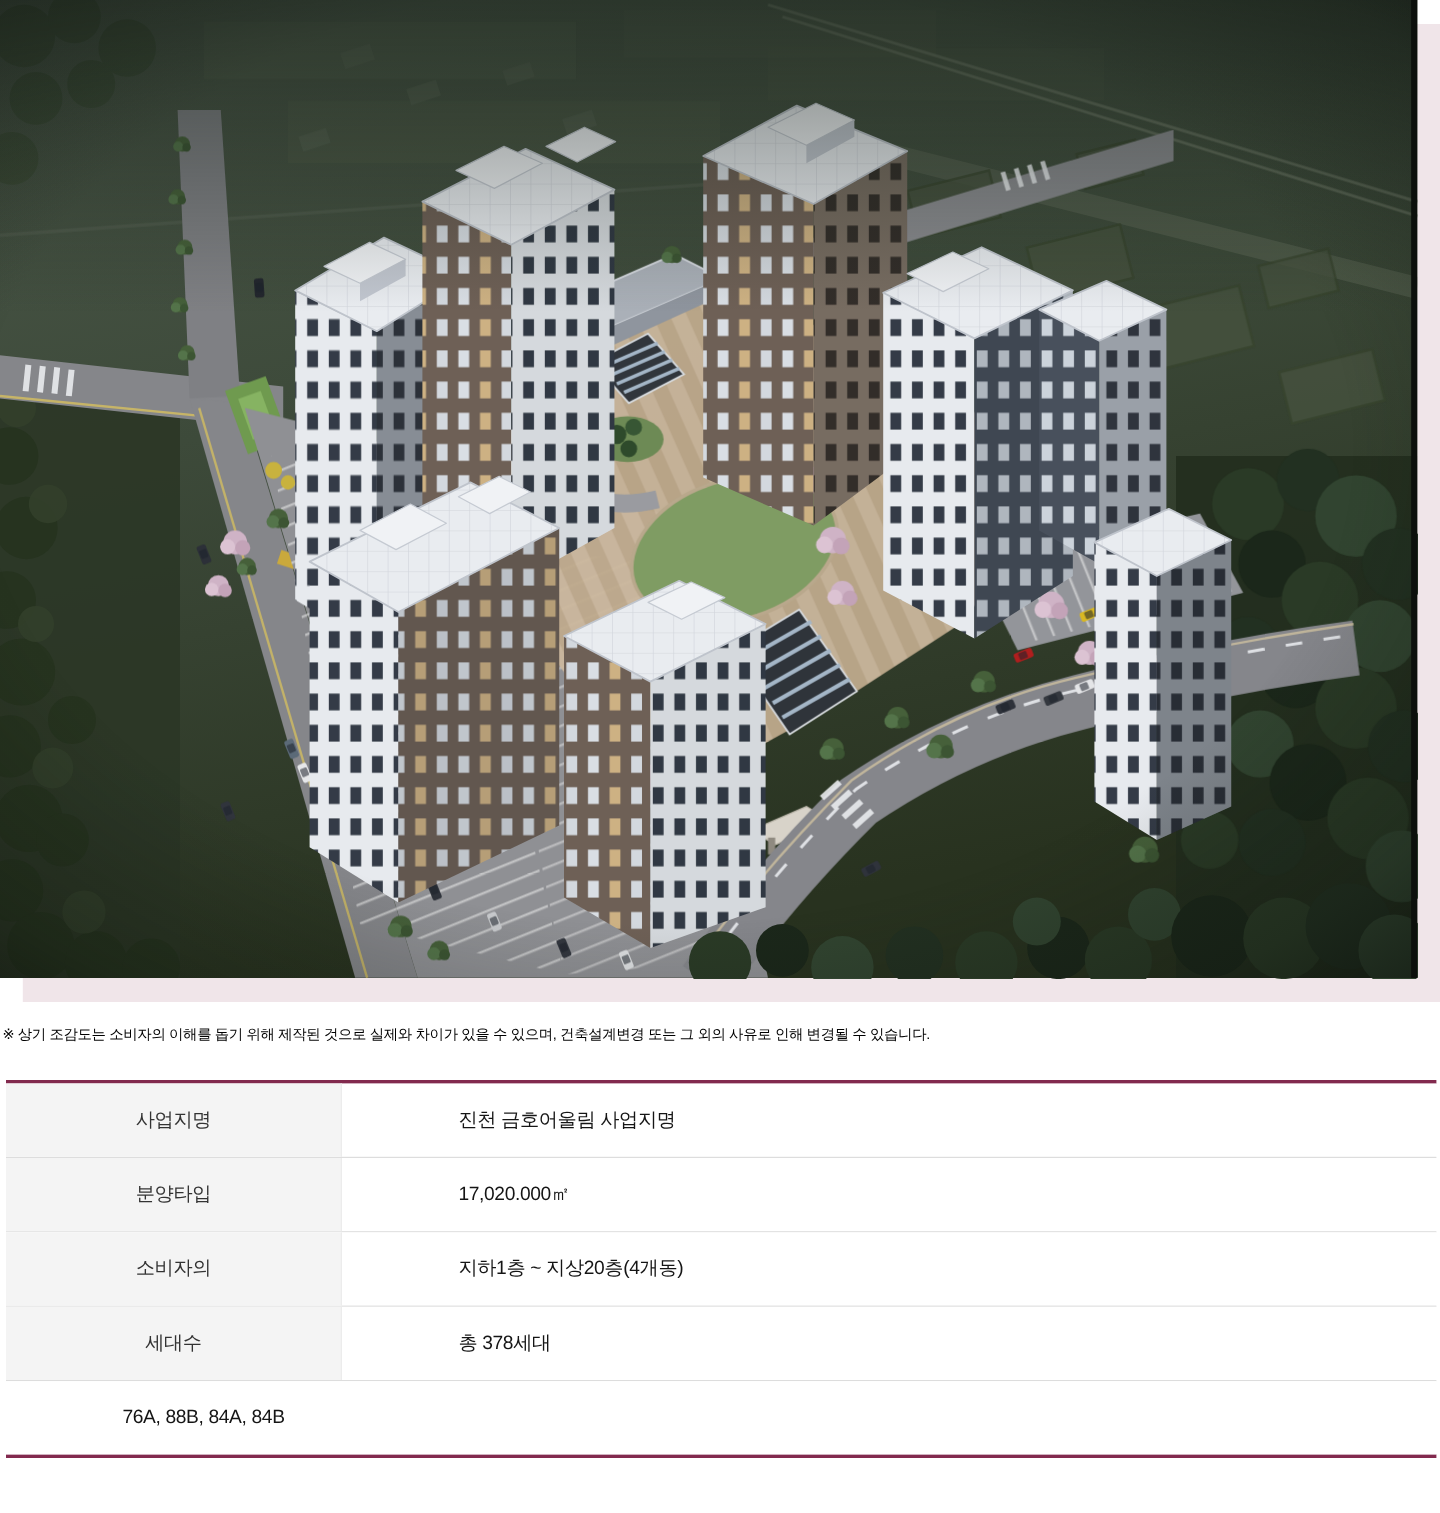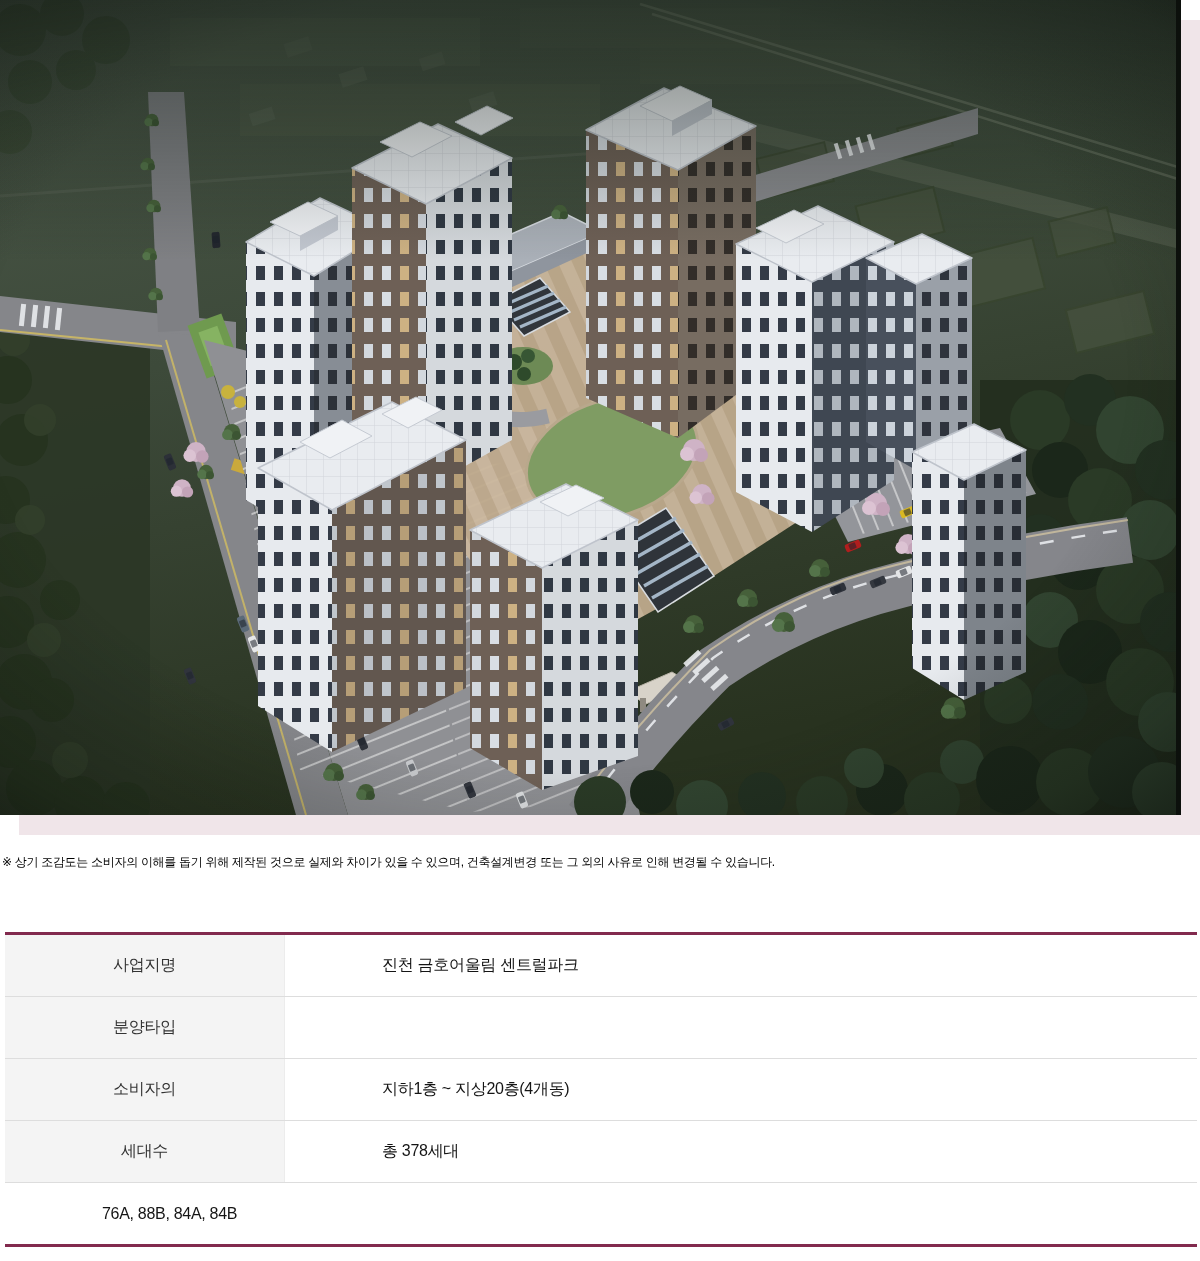--- a/index.html
+++ b/index.html
@@ -17,21 +17,21 @@
   .hero-img svg{display:block;}
 
   
   .disclaimer{
     margin:19px 0 0 2px;font-size:12px;line-height:16px;color:#000000;
     letter-spacing:-0.3px;
   }
 
   
   .info-table{
-    margin:62px 3px 0 5px;
+    margin:30px 3px 0 5px;
     border-top:3px solid #822a4e;
     border-bottom:3px solid #822a4e;
   }
   .info-row{display:flex;height:61px;border-bottom:1px solid #dddddd;background:#fff;}
   .info-row:last-child{border-bottom:none;}
   .cell-label{
     width:280px;flex:0 0 280px;background:#f4f4f4;
     display:flex;align-items:center;justify-content:center;
     font-size:16px;color:#333;letter-spacing:-0.3px;
     border-right:1px solid #ececec;box-sizing:border-box;
@@ -427,24 +427,25 @@
         <rect x="1176" y="0" width="5" height="815" fill="#0c100c"></rect>
       </svg>
     </figure>
   </div>
 
   <p class="disclaimer">※ 상기 조감도는 소비자의 이해를 돕기 위해 제작된 것으로 실제와 차이가 있을 수 있으며, 건축설계변경 또는 그 외의 사유로 인해 변경될 수 있습니다.</p>
 
   <div class="info-table">
     <div class="info-row">
       <div class="cell-label">사업지명</div>
-      <div class="cell-value">진천 금호어울림 센트럴파크</div>
+      <div class="cell-value">진천 금호어울림 사업지명</div>
     </div>
     <div class="info-row">
       <div class="cell-label">분양타입</div>
+      <div class="cell-value">17,020.000㎡</div>
     </div>
     <div class="info-row">
       <div class="cell-label">소비자의</div>
       <div class="cell-value">지하1층 ~ 지상20층(4개동)</div>
     </div>
     <div class="info-row">
       <div class="cell-label">세대수</div>
       <div class="cell-value">총 378세대</div>
     </div>
     <div class="info-row">

